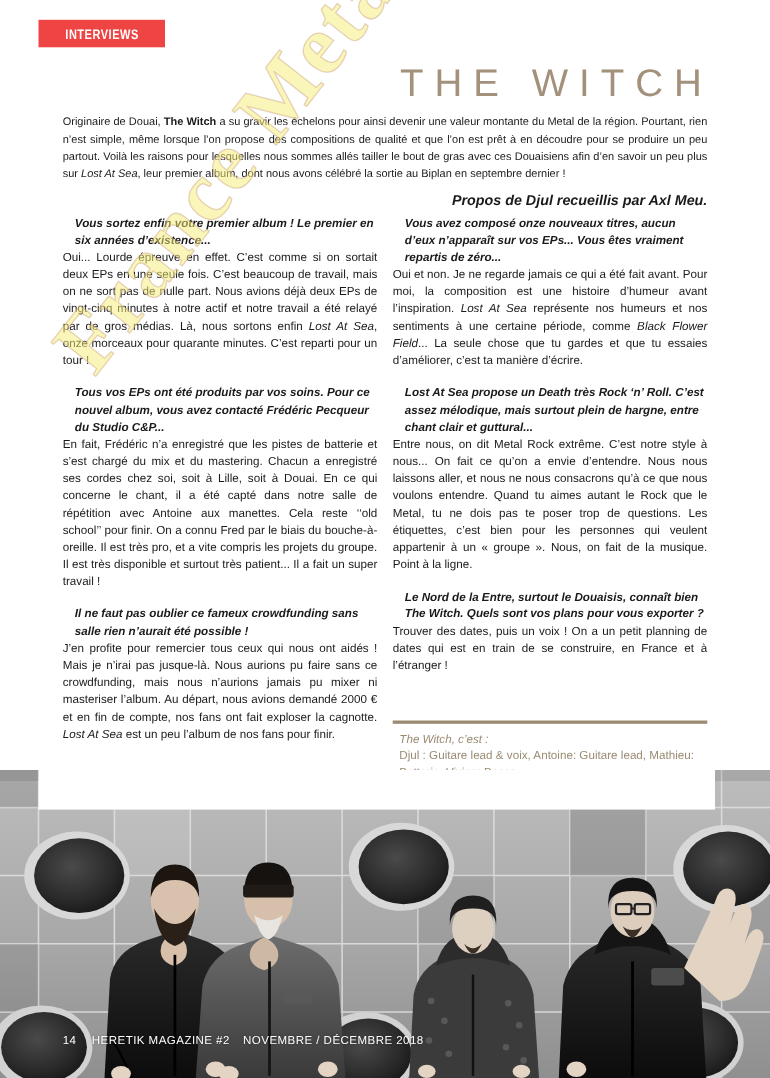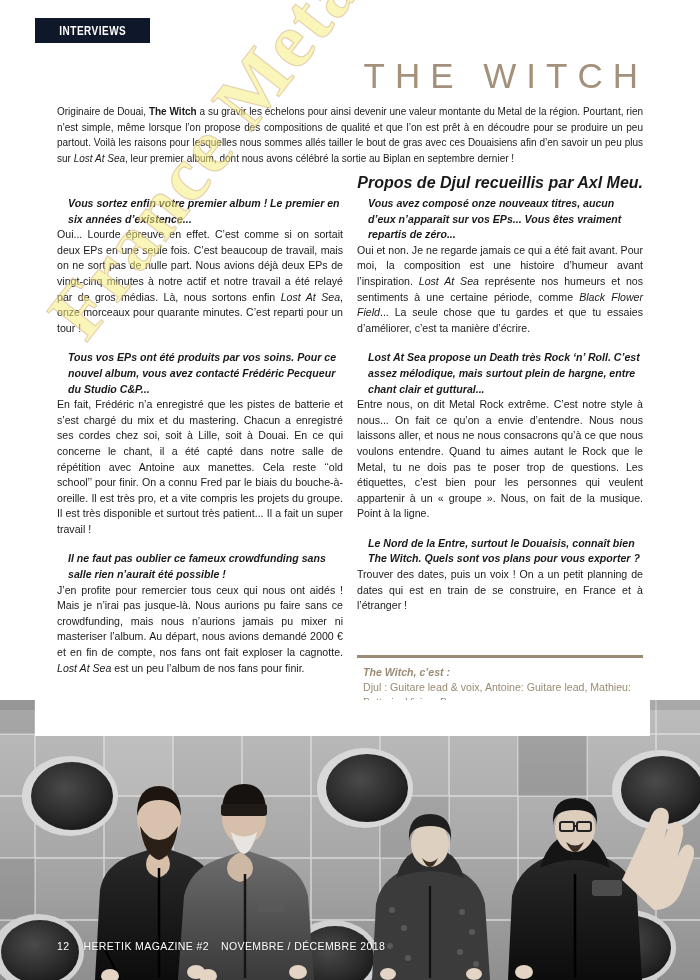--- a/index.html
+++ b/index.html
@@ -16,21 +16,21 @@
     width: 700px; height: 980px;
     background: #ffffff;
     overflow: hidden;
   }
 
   
   .section-tab {
     position: absolute;
     left: 35px; top: 18px;
     width: 115px; height: 25px;
-    background: #0f172a;
+    background: #ef4444;
     display: flex; align-items: center; justify-content: center;
   }
   .section-tab-label {
     color: #ffffff;
     font-family: "Liberation Sans Narrow", "Liberation Sans", sans-serif;
     font-size: 12.5px;
     font-weight: bold;
     letter-spacing: 0.6px;
     transform: scaleX(0.80);
     transform-origin: center;
@@ -60,21 +60,21 @@
     color: #1a1a1a;
     text-align: justify;
     font-family: "Liberation Sans", sans-serif;
   }
   .intro b { font-weight: bold; }
   .intro i { font-style: italic; }
 
   .credit {
     position: absolute;
     right: 57px; top: 174px;
-    font-size: 16px;
+    font-size: 13px;
     font-style: italic;
     font-weight: bold;
     color: #1a1a1a;
     white-space: nowrap;
   }
 
   
   .col {
     position: absolute;
     top: 196px;
@@ -110,21 +110,21 @@
     height: 3px; background: #9b8b73; width: 100%;
   }
   .rule-bottom {
     height: 2px; background: #9b8b73; width: 100%;
   }
   .bandbox-inner { padding: 7px 2px 5px 6px; }
   .band-title {
     color: #9b8b73;
     font-size: 10.6px;
     font-style: italic;
-    font-weight: bold;
+    font-weight: normal;
     line-height: 15px;
   }
   .band-members {
     color: #9b8b73;
     font-size: 10.6px;
     line-height: 14.5px;
   }
   .band-contact {
     color: #9b8b73;
     font-size: 10.6px;
@@ -386,16 +386,16 @@
       <rect x="0" y="0" width="700" height="10" fill="#000" opacity="0.10"></rect>
     </svg>
     <div class="photo-mask-white"></div>
   </div>
 
   <div class="watermark">
     <div class="wm-text">France Metal Museum</div>
   </div>
 
   <div class="footer">
-    <span class="pg">12</span><span>HERETIK MAGAZINE #2</span><span class="sep"></span><span>NOVEMBRE / DÉCEMBRE 2018</span>
+    <span class="pg">14</span><span>HERETIK MAGAZINE #2</span><span class="sep"></span><span>NOVEMBRE / DÉCEMBRE 2018</span>
   </div>
 
 </div>
 
 </body></html>

